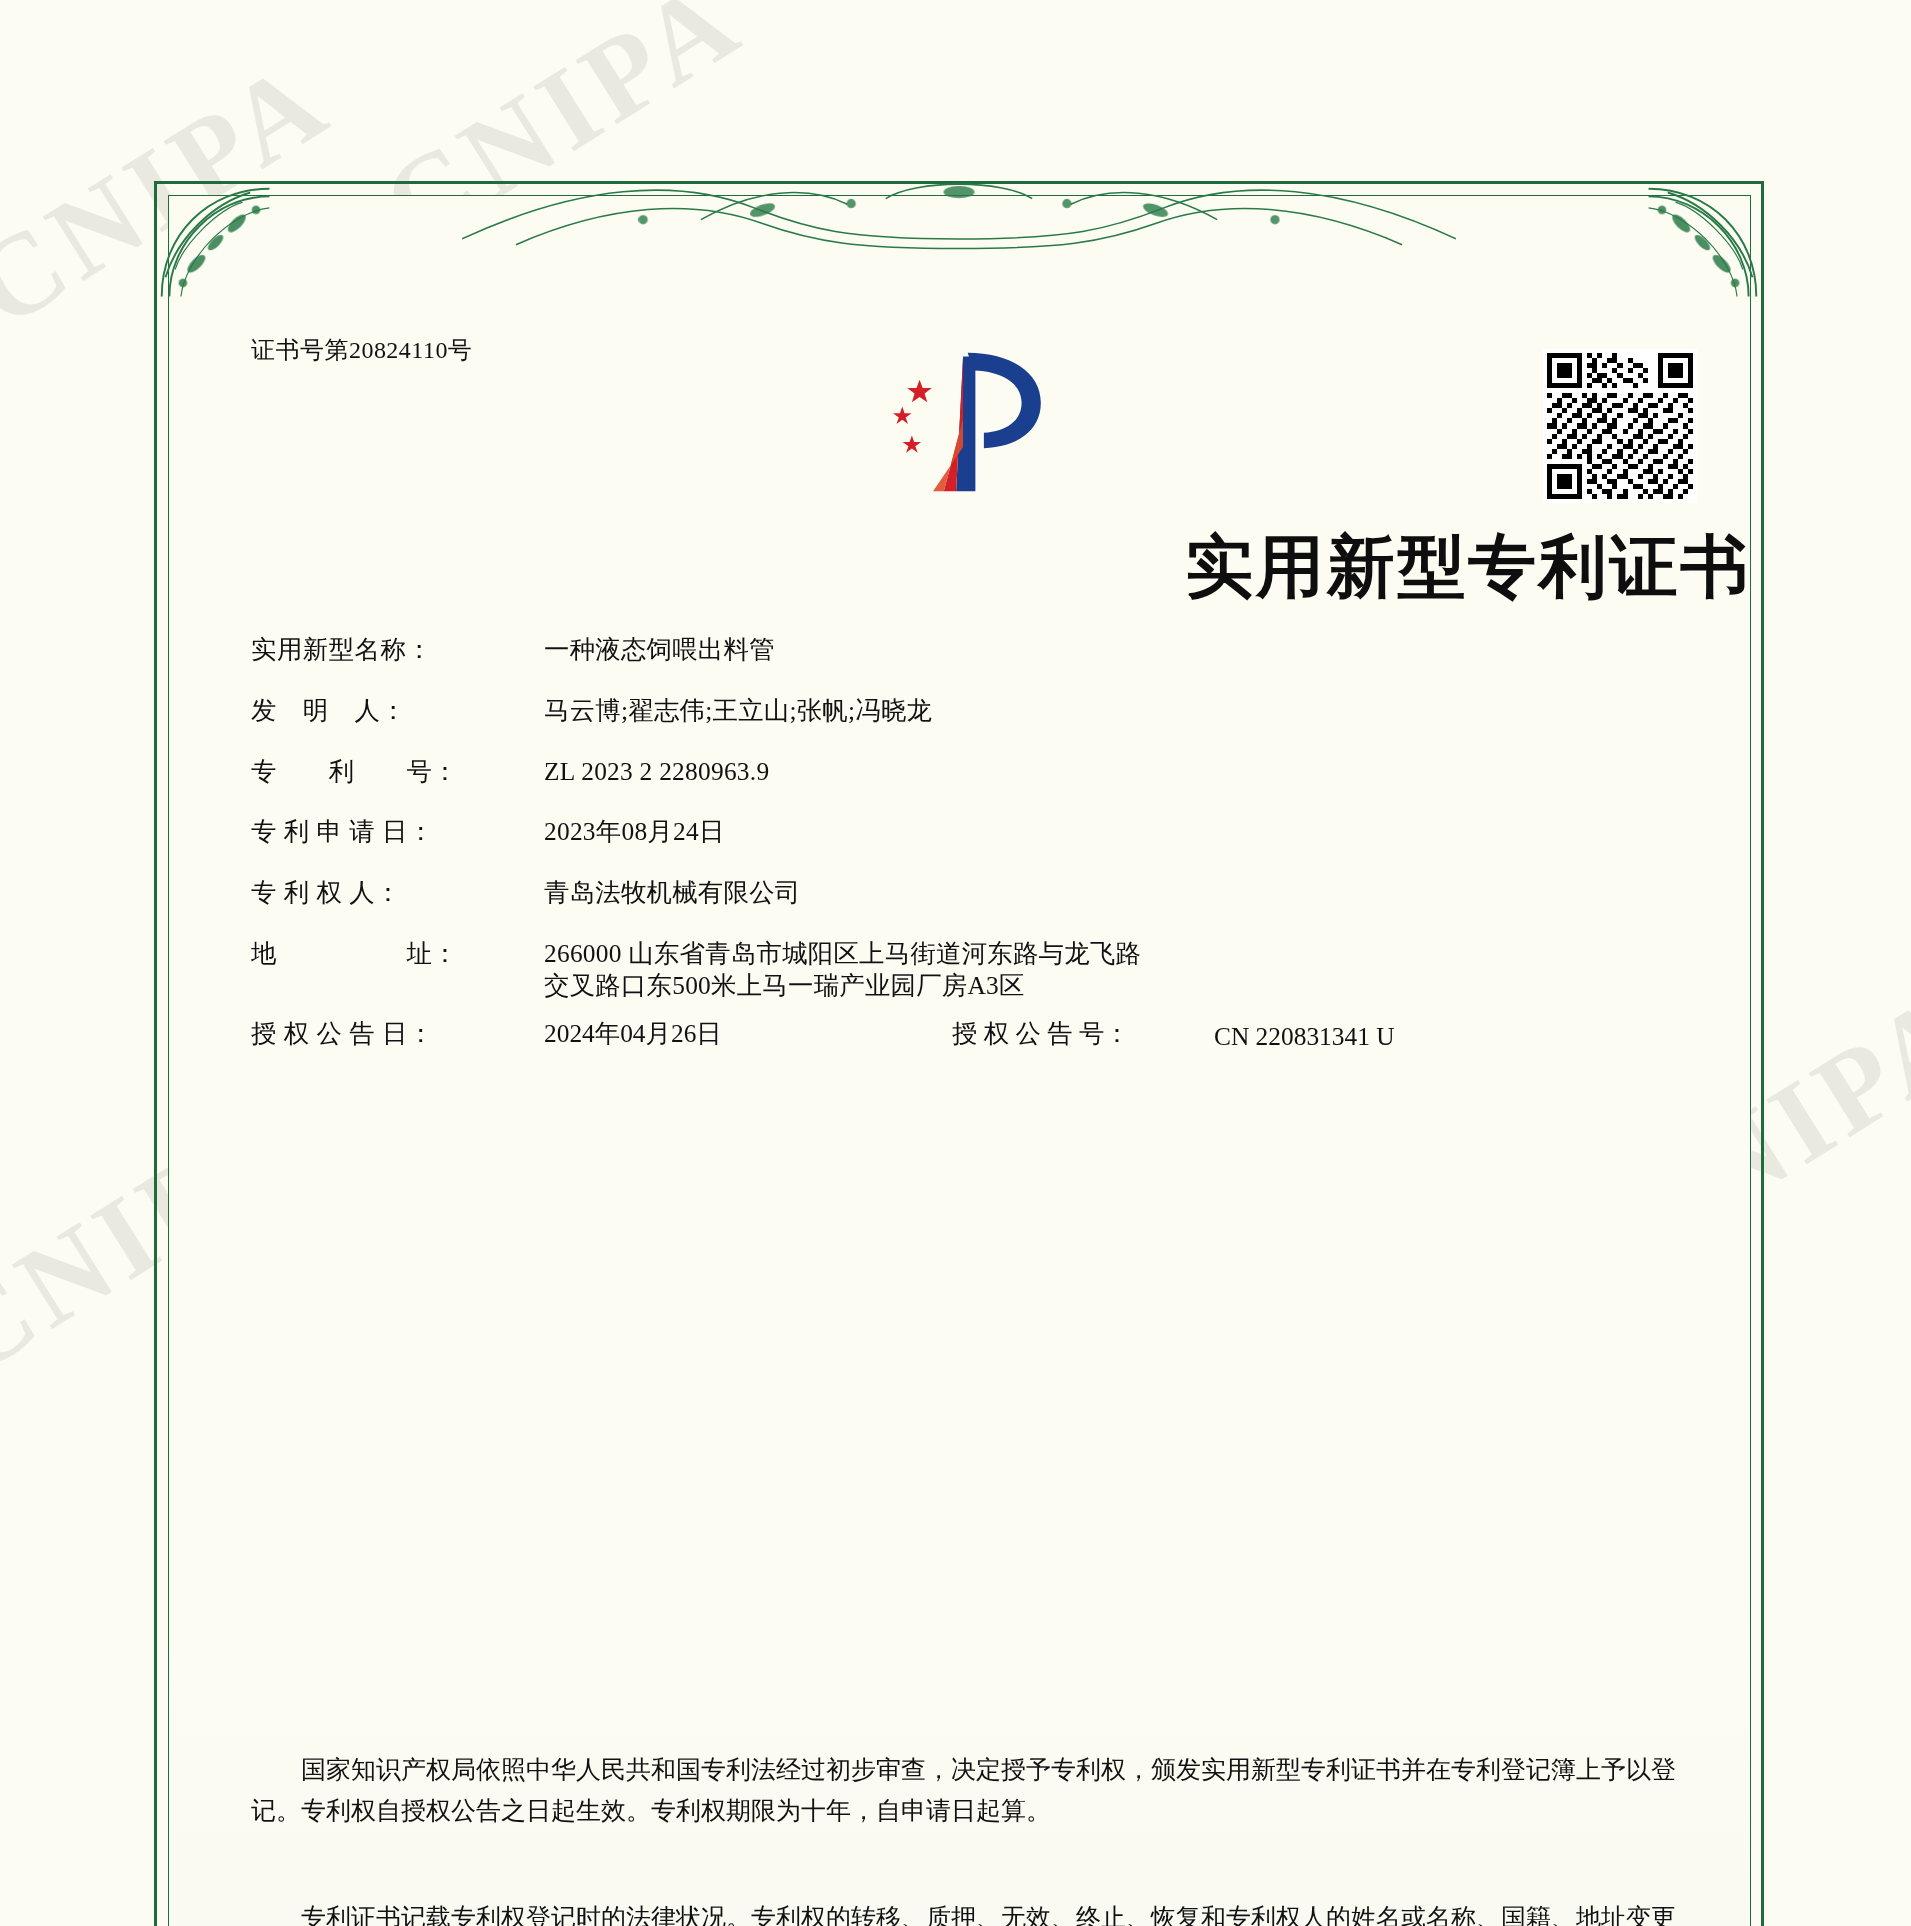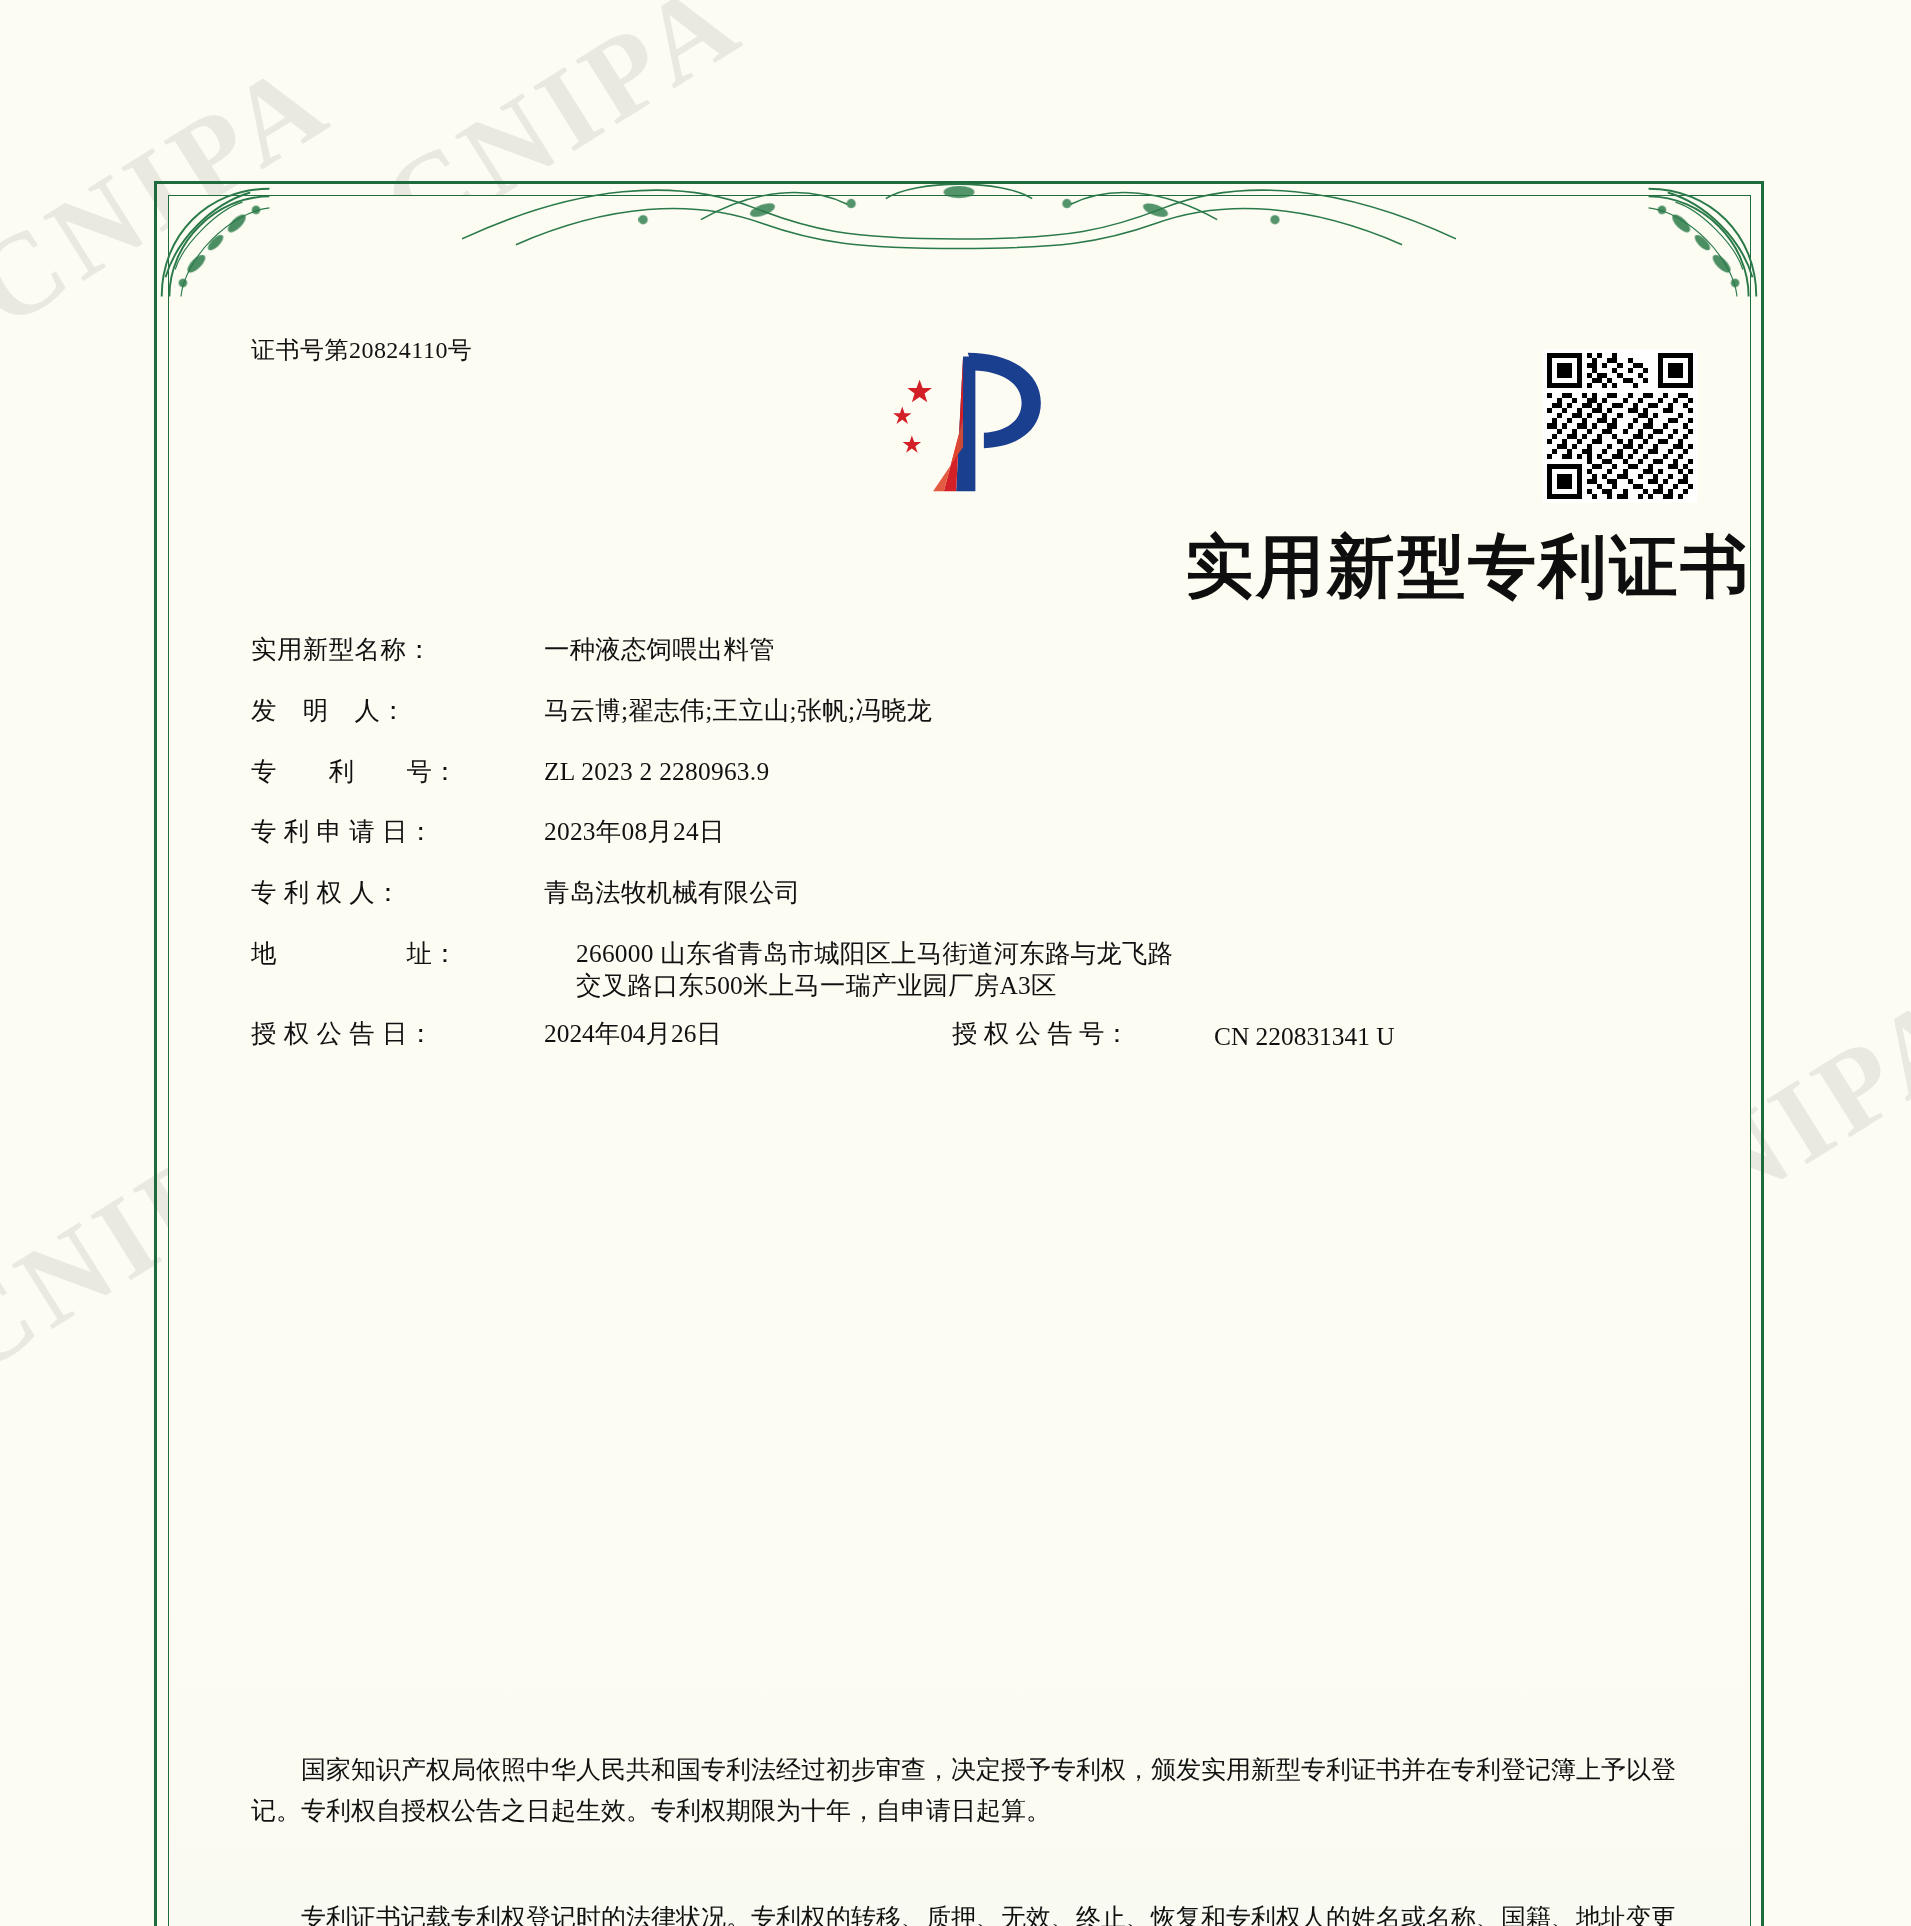--- a/index.html
+++ b/index.html
@@ -142,21 +142,21 @@
   .flabel {
     width: 293px;
     flex: 0 0 293px;
     letter-spacing: 0.02em;
     white-space: pre;
   }
   .fvalue {
     flex: 1 1 auto;
     letter-spacing: 0.01em;
   }
-  .fvalue .l2 { display:block;margin-left:32px; }
+  .fvalue .l2 { display:block; }
 
   .grantrow {
     display: flex;
     align-items: flex-end;
     font-size: 25.4px;
     color: #111;
     margin-top: 1.5px;
   }
   .grantrow .flabel { width: 293px; flex: 0 0 293px; }
   .grantrow .mid { flex: 0 0 408px; }

